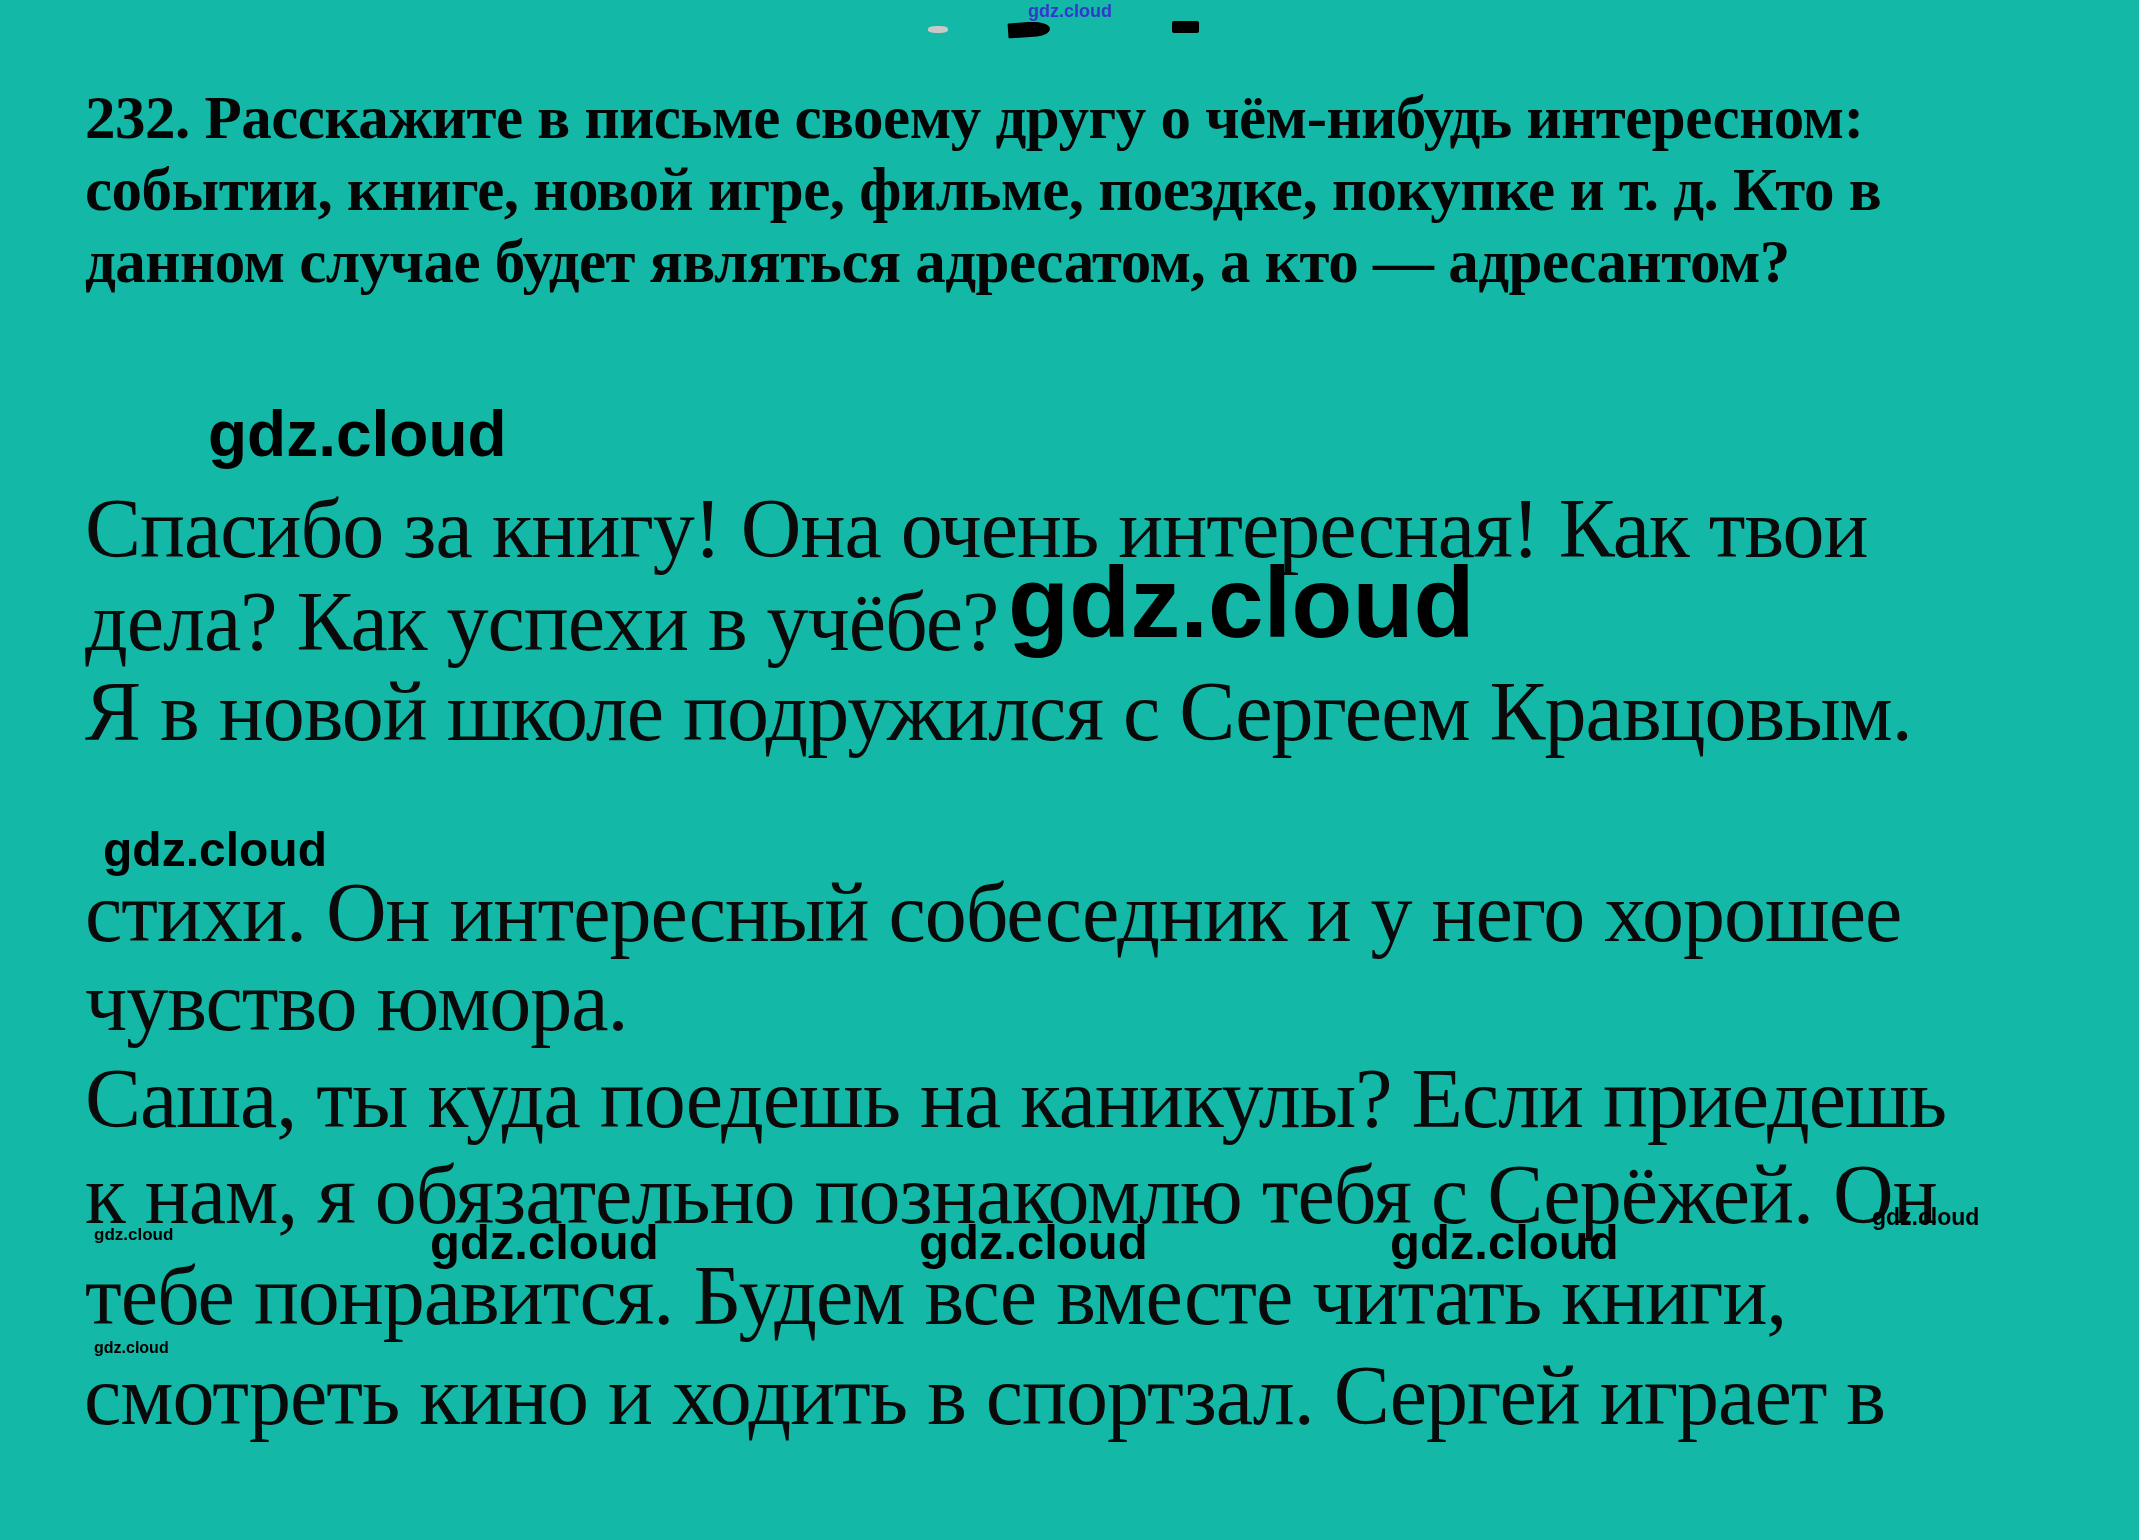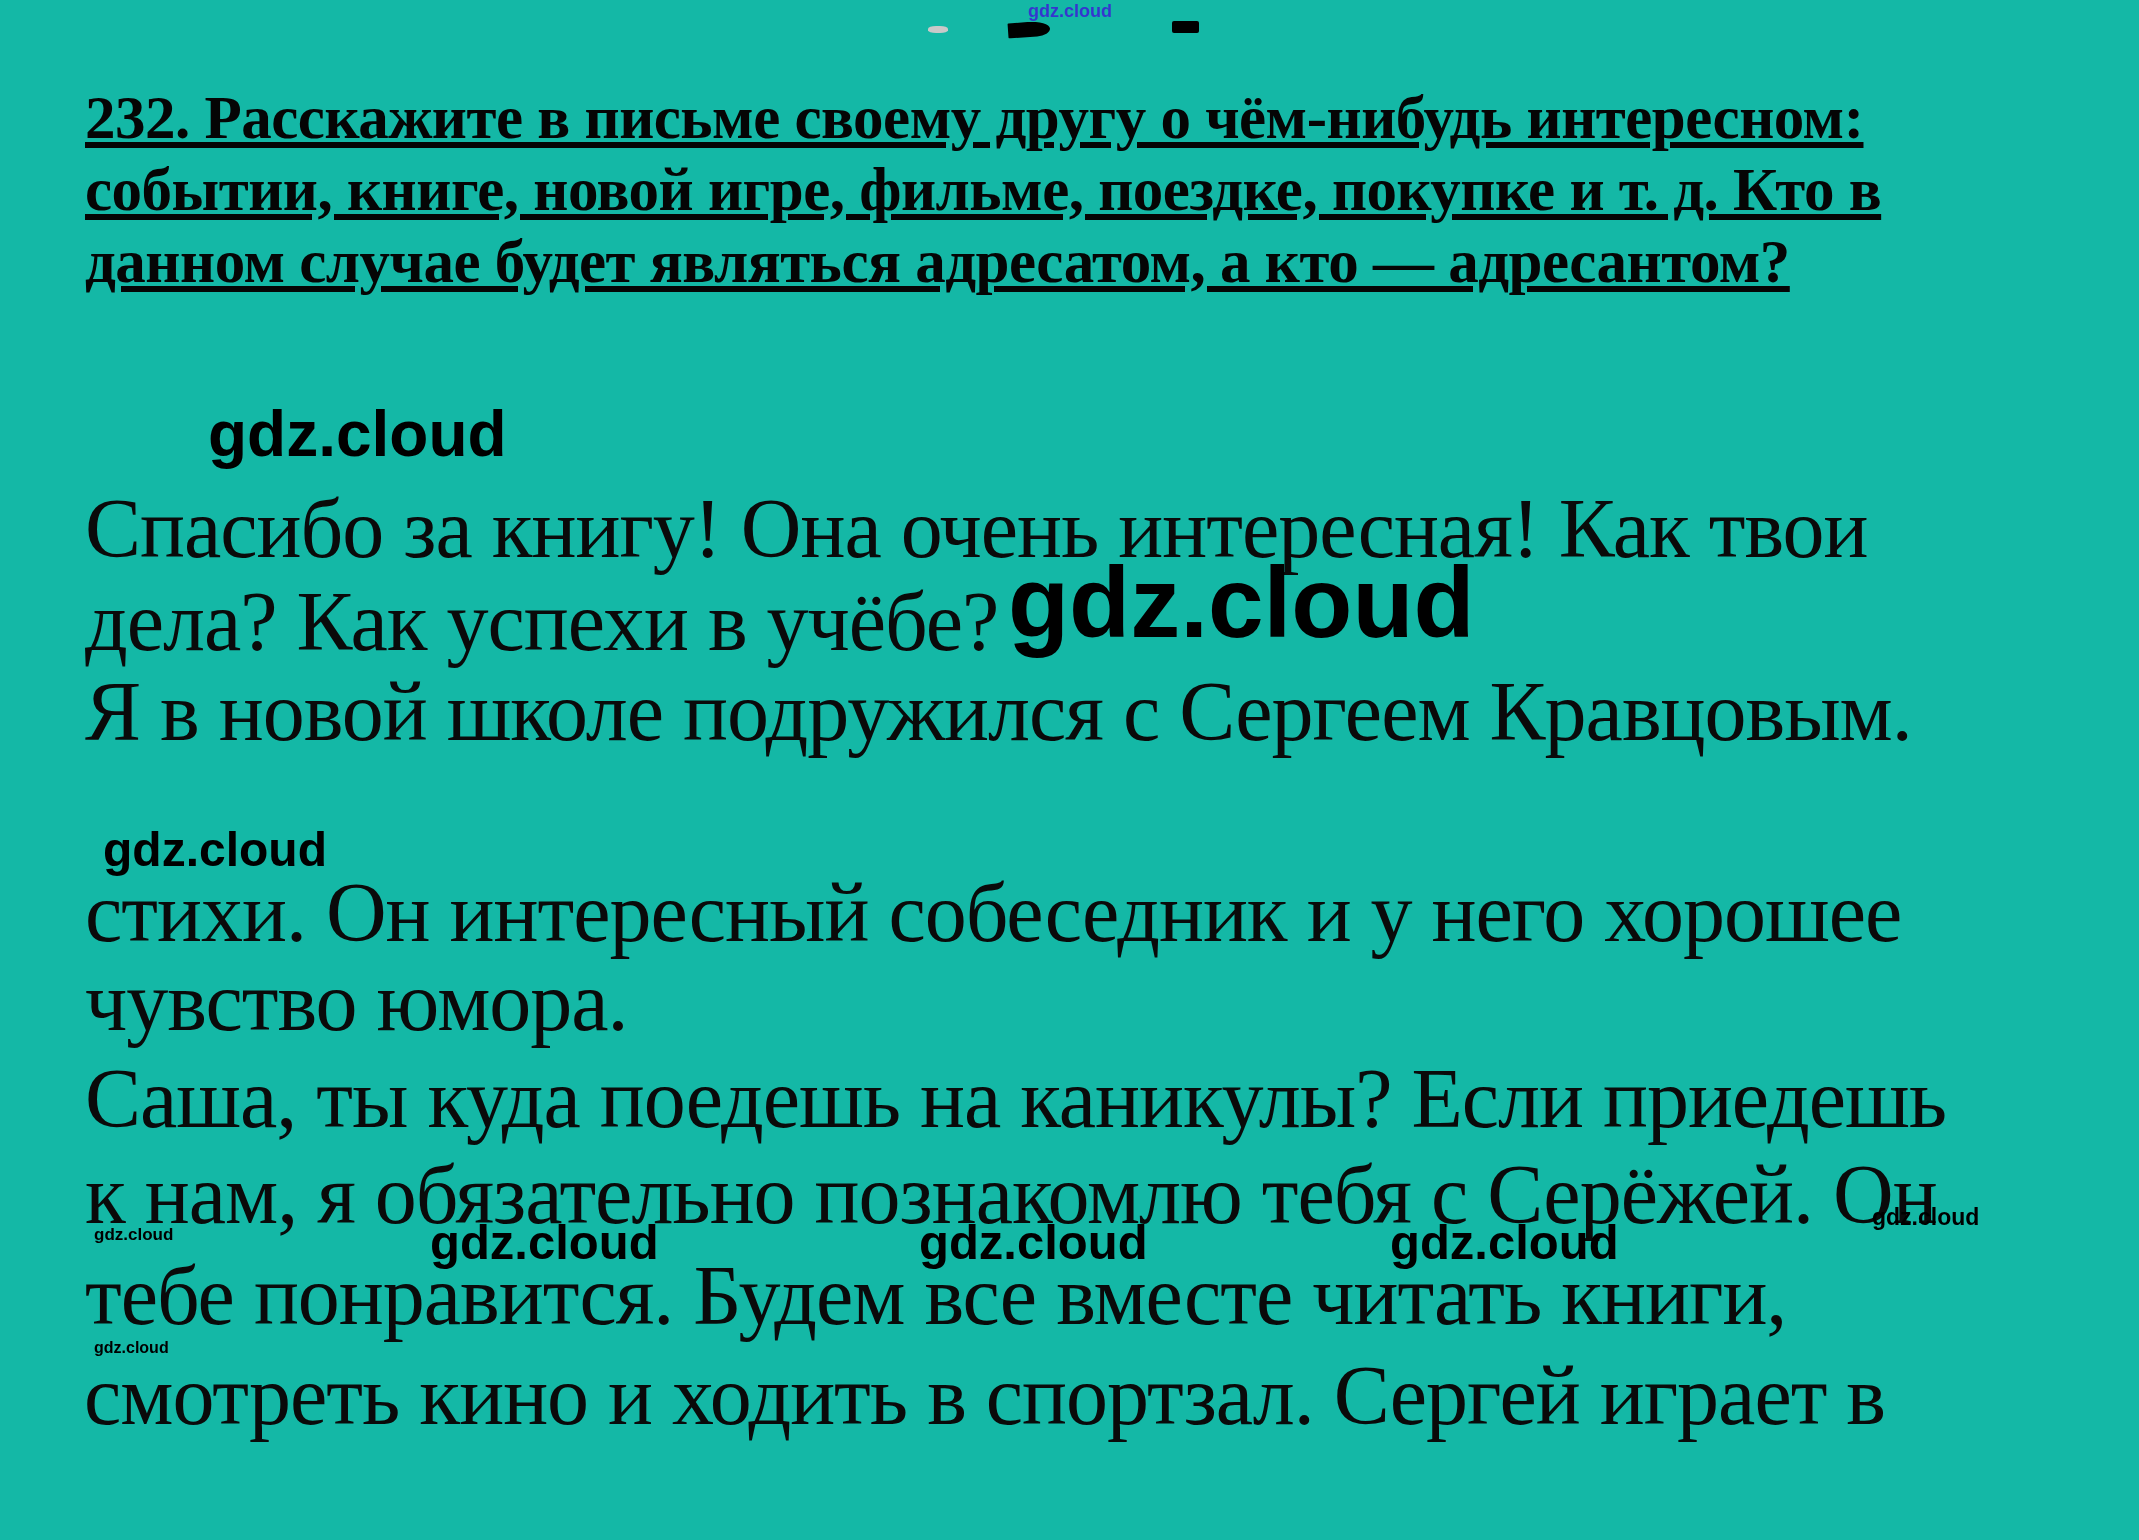--- a/index.html
+++ b/index.html
@@ -19,21 +19,20 @@
   .abs { position: absolute; white-space: nowrap; }
 
   
   .task-line {
     font-family: "Liberation Serif", serif;
     font-weight: bold;
     font-size: 61px;
     letter-spacing: -0.5px;
     line-height: 1.05;
     color: #050505;
-    text-decoration: underline;
   }
 
   
   .body-line {
     font-family: "Liberation Serif", serif;
     font-weight: normal;
     font-size: 84px;
     line-height: 1.0;
     letter-spacing: -1px;
     color: #0a0a0a;

